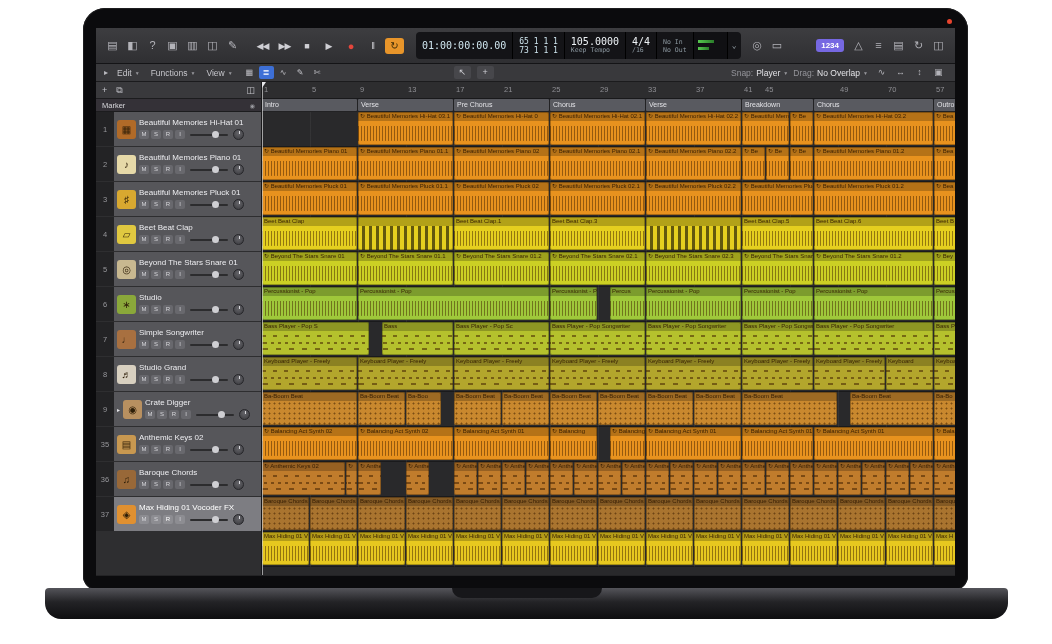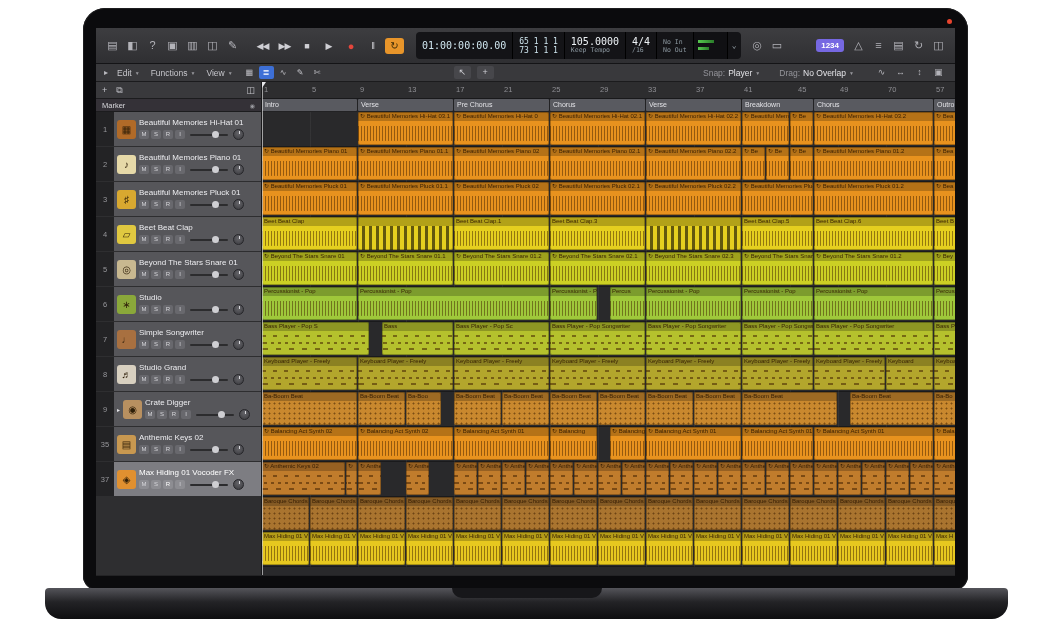--- a/index.html
+++ b/index.html
@@ -38,21 +38,21 @@
   .tb2{display:flex;align-items:center;height:18px;background:#39393c;border-bottom:1px solid #1b1b1d;padding:0 8px;gap:9px;font-size:8.5px;color:#c6c6cb;}
   .catch{font-size:8px;color:#b9b9bf;}
   .menus{display:flex;gap:11px;}
   .menu{display:flex;gap:3px;align-items:center;cursor:default;}
   .chev{font-size:5px;color:#97979c;}
   .vgroup{display:flex;gap:2px;}
   .vicon{width:15px;height:13px;line-height:13px;text-align:center;border-radius:2px;font-size:8px;color:#c0c0c6;}
   .vicon.active{background:#3d6fd6;color:#fff;}
   .tools{margin-left:120px;display:flex;gap:6px;}
   .tool{width:17px;height:13px;line-height:13px;text-align:center;font-size:9px;color:#cfcfd4;background:#47474b;border-radius:2px;}
-  .rightgrp{margin-left:auto;display:flex;align-items:center;gap:19px;justify-content:space-between;}
+  .rightgrp{margin-left:auto;display:flex;align-items:center;gap:5px;justify-content:space-between;}
   .dd{display:flex;align-items:center;gap:3px;}
   .dd .lab{color:#94949a;}
   .dd .val{color:#e4e4e8;}
   .zooms{display:flex;gap:2px;}
   .zooms .icon{font-size:9px;height:13px;line-height:13px;}
 
   
   .workspace{display:flex;height:493px;background:#242426;}
   .sidebar{width:166px;flex:none;background:#2e2e30;border-right:1px solid #18181a;display:flex;flex-direction:column;}
   .sbt{height:17px;background:#39393c;border-bottom:1px solid #1c1c1e;display:flex;align-items:center;padding:0 6px;gap:9px;color:#c2c2c8;font-size:9px;}
@@ -397,20 +397,39 @@
                       <span class="tbtn">R</span>
                       <span class="tbtn">I</span>
                       <span class="tslider">
                         <span class="thumb"></span>
                       </span>
                       <span class="tknob"></span>
                     </div>
                   </div>
                 </div>
               </div>
+              <div class="track">
+                <div class="tnum">36</div>
+                <div class="thead">
+                  <div class="ticon" style="background:#986838">♫</div>
+                  <div class="tmain">
+                    <div class="tname">Baroque Chords</div>
+                    <div class="tctrl">
+                      <span class="tbtn">M</span>
+                      <span class="tbtn">S</span>
+                      <span class="tbtn">R</span>
+                      <span class="tbtn">I</span>
+                      <span class="tslider">
+                        <span class="thumb"></span>
+                      </span>
+                      <span class="tknob"></span>
+                    </div>
+                  </div>
+                </div>
+              </div>
               <div class="track sel">
                 <div class="tnum">37</div>
                 <div class="thead">
                   <div class="ticon" style="background:#e09030">◈</div>
                   <div class="tmain">
                     <div class="tname">Max Hiding 01 Vocoder FX</div>
                     <div class="tctrl">
                       <span class="tbtn">M</span>
                       <span class="tbtn">S</span>
                       <span class="tbtn ract">R</span>
@@ -432,21 +451,21 @@
               <span class="tick" style="left: 50px;">5</span>
               <span class="tick" style="left: 98px;">9</span>
               <span class="tick" style="left: 146px;">13</span>
               <span class="tick" style="left: 194px;">17</span>
               <span class="tick" style="left: 242px;">21</span>
               <span class="tick" style="left: 290px;">25</span>
               <span class="tick" style="left: 338px;">29</span>
               <span class="tick" style="left: 386px;">33</span>
               <span class="tick" style="left: 434px;">37</span>
               <span class="tick" style="left: 482px;">41</span>
-              <span class="tick" style="left: 536px;">45</span>
+              <span class="tick" style="left: 503px;">45</span>
               <span class="tick" style="left: 578px;">49</span>
               <span class="tick" style="left: 626px;">70</span>
               <span class="tick" style="left: 674px;">57</span>
             </div>
           <div class="marker-lane">
               <div class="marker-block" style="left: 0px; width: 95px;">
                 <span>Intro</span>
               </div>
               <div class="marker-block" style="left: 96px; width: 95px;">
                 <span>Verse</span>

